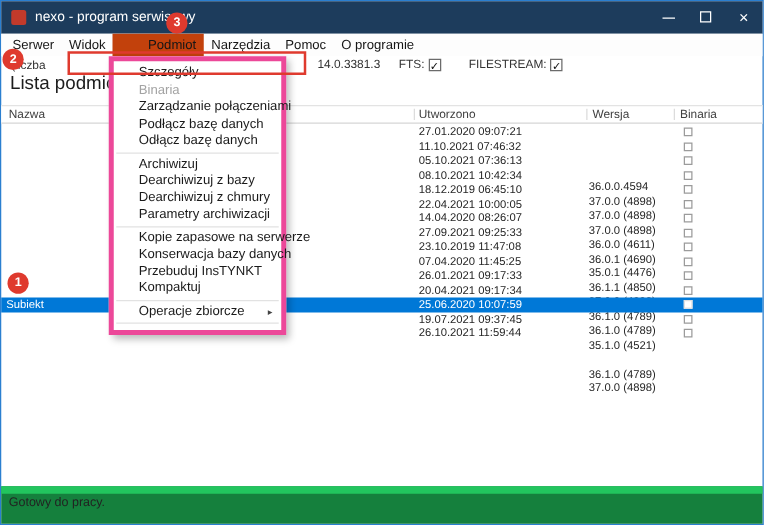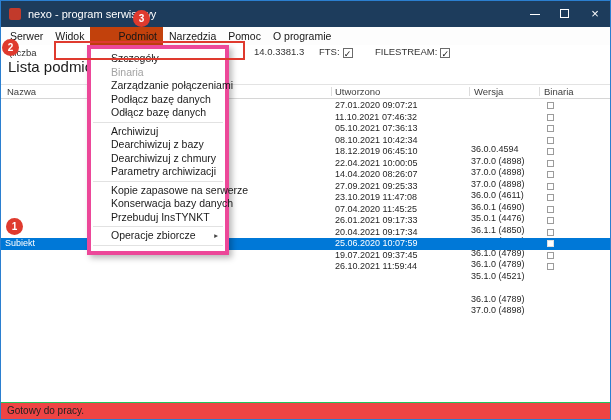--- a/index.html
+++ b/index.html
@@ -47,21 +47,21 @@
   .row.sel .cb { border-color:#e0e0e0; }
 
   
   .menu { position:absolute; left:86px; top:44px; width:142px; background:#fff; border:4px solid #ec4899; box-shadow:3px 3px 6px rgba(0,0,0,.28); z-index:20; padding:3px 0; }
   .mi { position:relative; height:13.5px; line-height:13.5px; font-size:10.5px; color:#1a1a1a; padding-left:20px; white-space:nowrap; }
   .mi.dis { color:#a3a3a3; }
   .mi .arrow { position:absolute; right:7px; top:0; font-size:7.5px; line-height:13.5px; color:#444; }
   .msep { height:1px; background:#e2e2e2; margin:2px 2px; }
 
   
-  .statusbar { position:absolute; left:0; right:0; bottom:0; height:17px; background:#ef4444; border-top:1px solid #22c55e; font-size:10px; color:#222; line-height:15px; padding-left:6px; }
+  .statusbar { position:absolute; left:0; right:0; bottom:0; height:30px; background:#15803d; border-top:6px solid #22c55e; font-size:10px; color:#222; line-height:15px; padding-left:6px; }
 
   
   .ann-rect { position:absolute; left:53px; top:40px; width:191px; height:19px; border:2px solid #df3a2e; z-index:40; }
   .badge { position:absolute; width:17px; height:17px; border-radius:50%; background:#df3a2e; color:#fff; font-size:10px; font-weight:bold; text-align:center; line-height:17px; z-index:41; }
   .b1{ left:5px; top:217px; } .b2{ left:1px; top:38px; } .b3{ left:132px; top:9px; }
 </style>
 </head>
 <body>
 
 <div id="win">
@@ -211,20 +211,21 @@
     <div class="mi">Odłącz bazę danych</div>
     <div class="msep"></div>
     <div class="mi">Archiwizuj</div>
     <div class="mi">Dearchiwizuj z bazy</div>
     <div class="mi">Dearchiwizuj z chmury</div>
     <div class="mi">Parametry archiwizacji</div>
     <div class="msep"></div>
     <div class="mi">Kopie zapasowe na serwerze</div>
     <div class="mi">Konserwacja bazy danych</div>
     <div class="mi">Przebuduj InsTYNKT</div>
+    <div class="mi">Kompaktuj</div>
     <div class="msep"></div>
     <div class="mi">
       <span>Operacje zbiorcze</span>
       <span class="arrow">▸</span>
     </div>
     <div class="msep"></div>
   </div>
 
   <div class="ann-rect"></div>
   <div class="badge b1">1</div>

